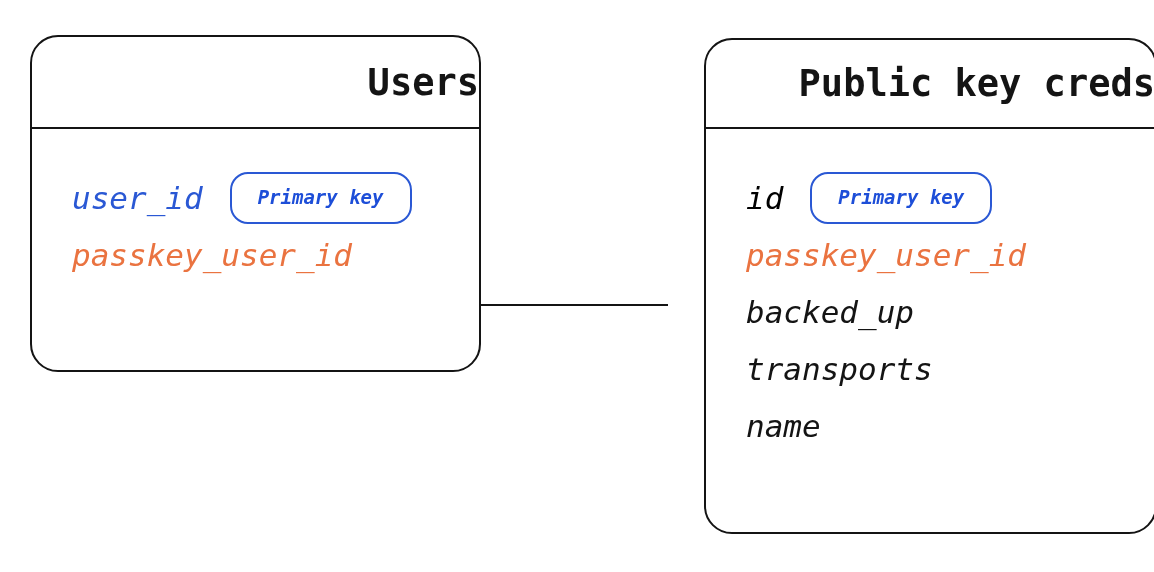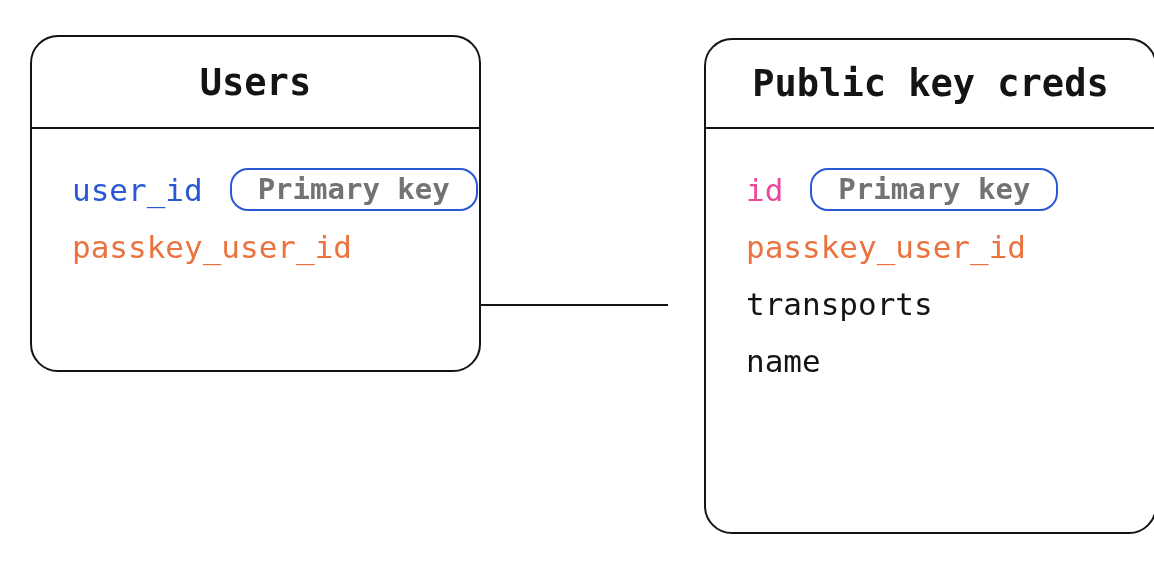--- a/index.html
+++ b/index.html
@@ -38,64 +38,65 @@
   .db-table.pkcreds {
     left: 704px;
     top: 38px;
     width: 453px;
     height: 496px;
   }
 
   .table-header {
     display: flex;
     align-items: center;
-    justify-content: center;
+    justify-content: flex-end;
     border-bottom: 2px solid #141414;
   }
 
   .users .table-header   { height: 92px; }
   .pkcreds .table-header { height: 89px; }
 
   .table-title {
     font-size: 37px;
     font-weight: 700;
     color: #141414;
     letter-spacing: 0;
     white-space: nowrap;
   }
 
   .table-rows {
-    padding: 32px 0 0 40px;
+    padding: 40px 0 0 40px;
     display: flex;
     flex-direction: column;
+    font-style: italic;
   }
 
   .field-row {
     height: 57px;
     display: flex;
     align-items: center;
     white-space: nowrap;
   }
 
   .field-name {
     font-size: 31px;
     font-weight: 400;
   }
 
   .pk-badge {
     display: inline-flex;
     align-items: center;
     justify-content: center;
     margin-left: 27px;
-    height: 43px;
+    height: 52px;
     padding: 0 26px;
     border: 2px solid #2a58d4;
     border-radius: 18px;
-    color: #737373;
-    font-size: 29px;
+    color: #1d4ed8;
+    font-size: 19px;
     font-weight: 700;
     line-height: 1;
   }
 
   .relationship-line {
     position: absolute;
     left: 481px;
     top: 304px;
     width: 187px;
     height: 2px;
@@ -123,25 +124,28 @@
   </div>
 
   <div class="relationship-line"></div>
 
   <div class="db-table pkcreds">
     <div class="table-header">
       <div class="table-title">Public key creds</div>
     </div>
     <div class="table-rows">
         <div class="field-row">
-          <span class="field-name" style="color: #ec4899;">id</span>
+          <span class="field-name" style="color: #000000;">id</span>
           <span class="pk-badge">Primary key</span>
         </div>
         <div class="field-row">
           <span class="field-name" style="color: rgb(234, 115, 64);">passkey_user_id</span>
+        </div>
+        <div class="field-row">
+          <span class="field-name" style="color: rgb(20, 20, 20);">backed_up</span>
         </div>
         <div class="field-row">
           <span class="field-name" style="color: rgb(20, 20, 20);">transports</span>
         </div>
         <div class="field-row">
           <span class="field-name" style="color: rgb(20, 20, 20);">name</span>
         </div>
       </div>
   </div>
 

